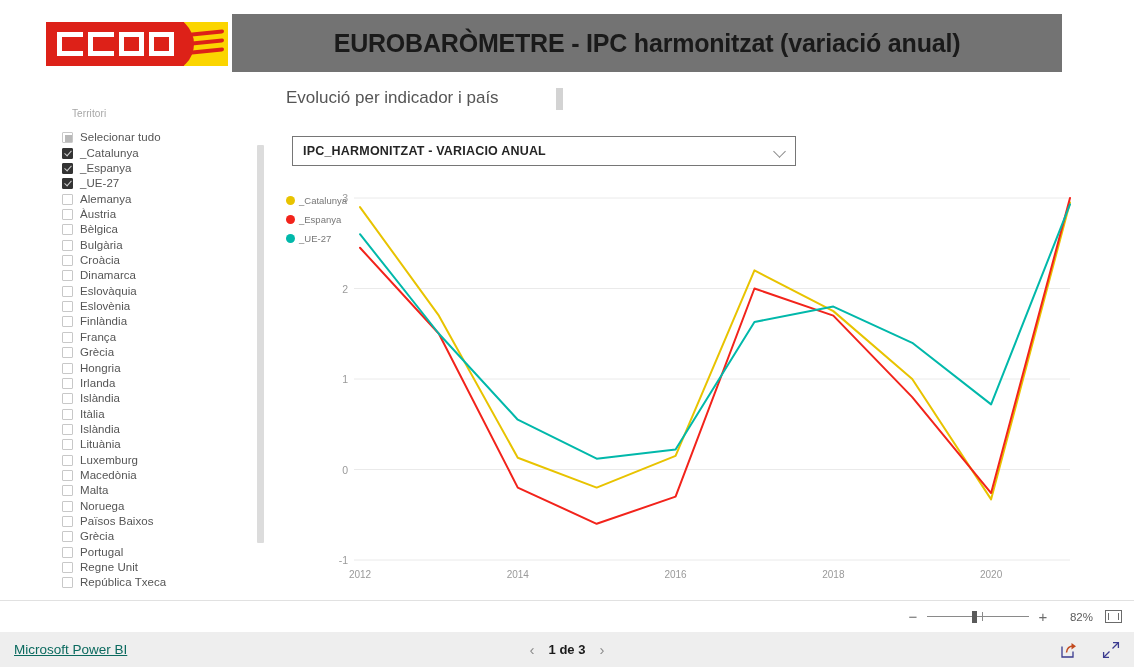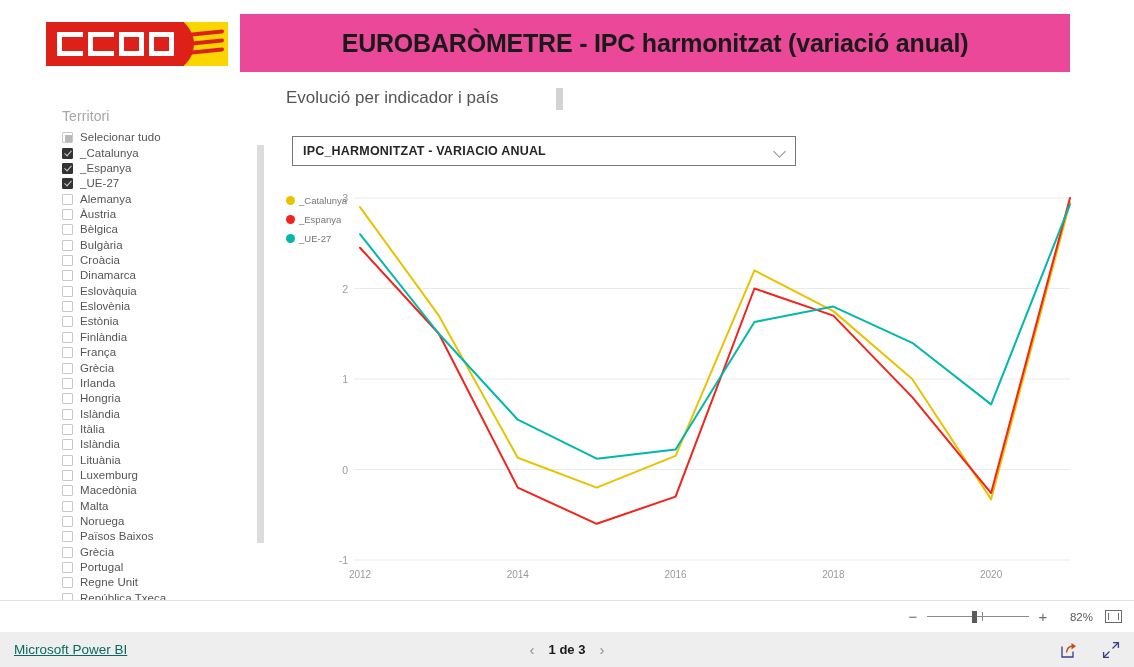--- a/index.html
+++ b/index.html
@@ -43,23 +43,23 @@
   .canvas-gutter-right {
     position: absolute;
     left: 1090px; top: 0;
     width: 44px; height: 632px;
     background: #ffffff;
   }
 
   
   .header-band {
     position: absolute;
-    left: 196px; top: 14px;
+    left: 188px; top: 14px;
     width: 830px; height: 58px;
-    background: #ec4899;
+    background: #737373;
   }
   .header-title {
     position: absolute;
     left: 0; top: 0;
     width: 830px; height: 58px;
     line-height: 58px;
     text-align: center;
     font-size: 25px;
     font-weight: bold;
     color: #1a1a1a;
@@ -122,22 +122,22 @@
 
   
   .slicer {
     position: absolute;
     left: 6px; top: 108px;
     width: 218px; height: 496px;
     background: #ffffff;
   }
   .slicer-header {
     position: absolute;
-    left: 12px; top: 0px;
-    font-size: 14px;
+    left: 22px; top: 0px;
+    font-size: 10px;
     color: #a6a6a6;
     letter-spacing: 0.1px;
     text-align: center;
   }
   .slicer-list {
     position: absolute;
     left: 0; top: 20px;
     width: 218px; height: 476px;
     overflow: hidden;
   }
@@ -473,41 +473,37 @@
             <div class="slicer-item">
               <span class="cbx"></span>
               <span class="slicer-label">Eslovàquia</span>
             </div>
             <div class="slicer-item">
               <span class="cbx"></span>
               <span class="slicer-label">Eslovènia</span>
             </div>
             <div class="slicer-item">
               <span class="cbx"></span>
-              <span class="slicer-label">Estònia</span>
-            </div>
-            <div class="slicer-item">
-              <span class="cbx"></span>
               <span class="slicer-label">Finlàndia</span>
             </div>
             <div class="slicer-item">
               <span class="cbx"></span>
               <span class="slicer-label">França</span>
             </div>
             <div class="slicer-item">
               <span class="cbx"></span>
               <span class="slicer-label">Grècia</span>
             </div>
             <div class="slicer-item">
               <span class="cbx"></span>
+              <span class="slicer-label">Hongria</span>
+            </div>
+            <div class="slicer-item">
+              <span class="cbx"></span>
               <span class="slicer-label">Irlanda</span>
-            </div>
-            <div class="slicer-item">
-              <span class="cbx"></span>
-              <span class="slicer-label">Hongria</span>
             </div>
             <div class="slicer-item">
               <span class="cbx"></span>
               <span class="slicer-label">Islàndia</span>
             </div>
             <div class="slicer-item">
               <span class="cbx"></span>
               <span class="slicer-label">Itàlia</span>
             </div>
             <div class="slicer-item">

